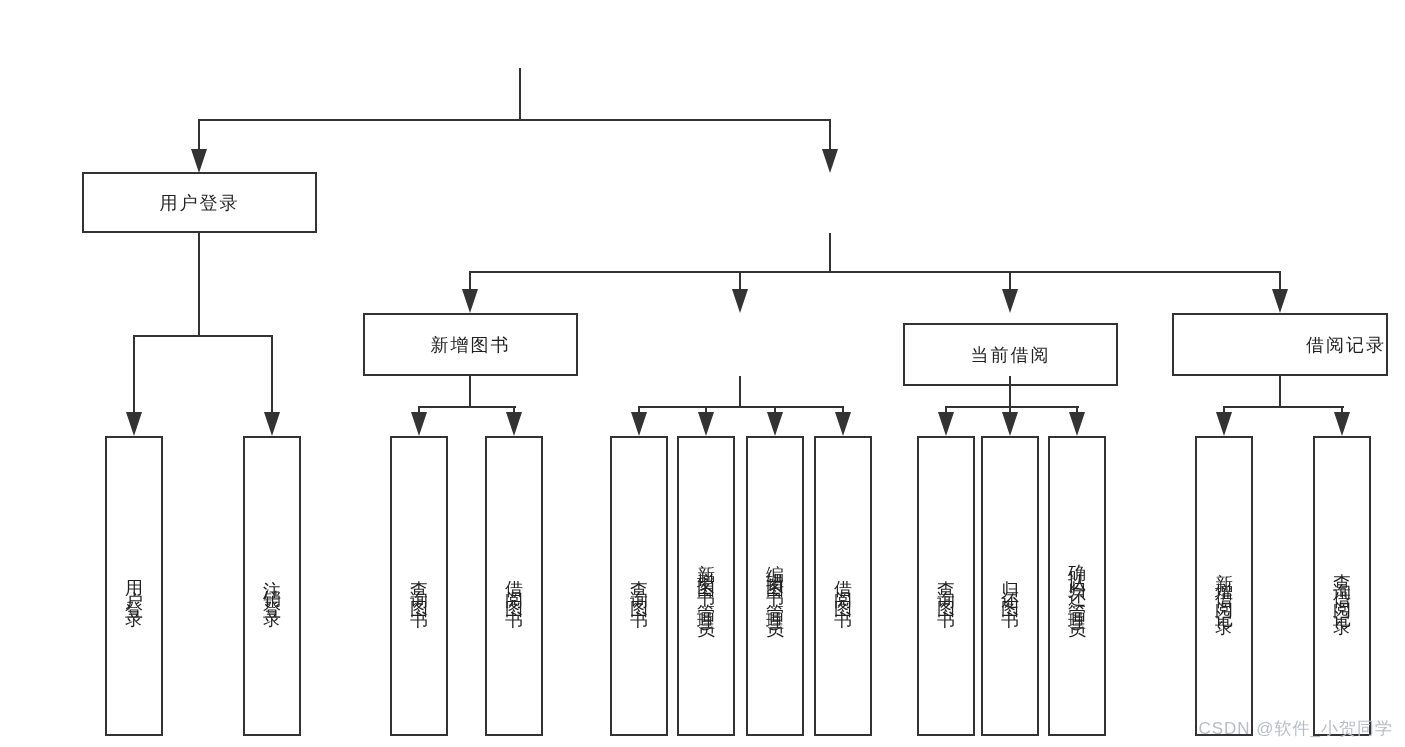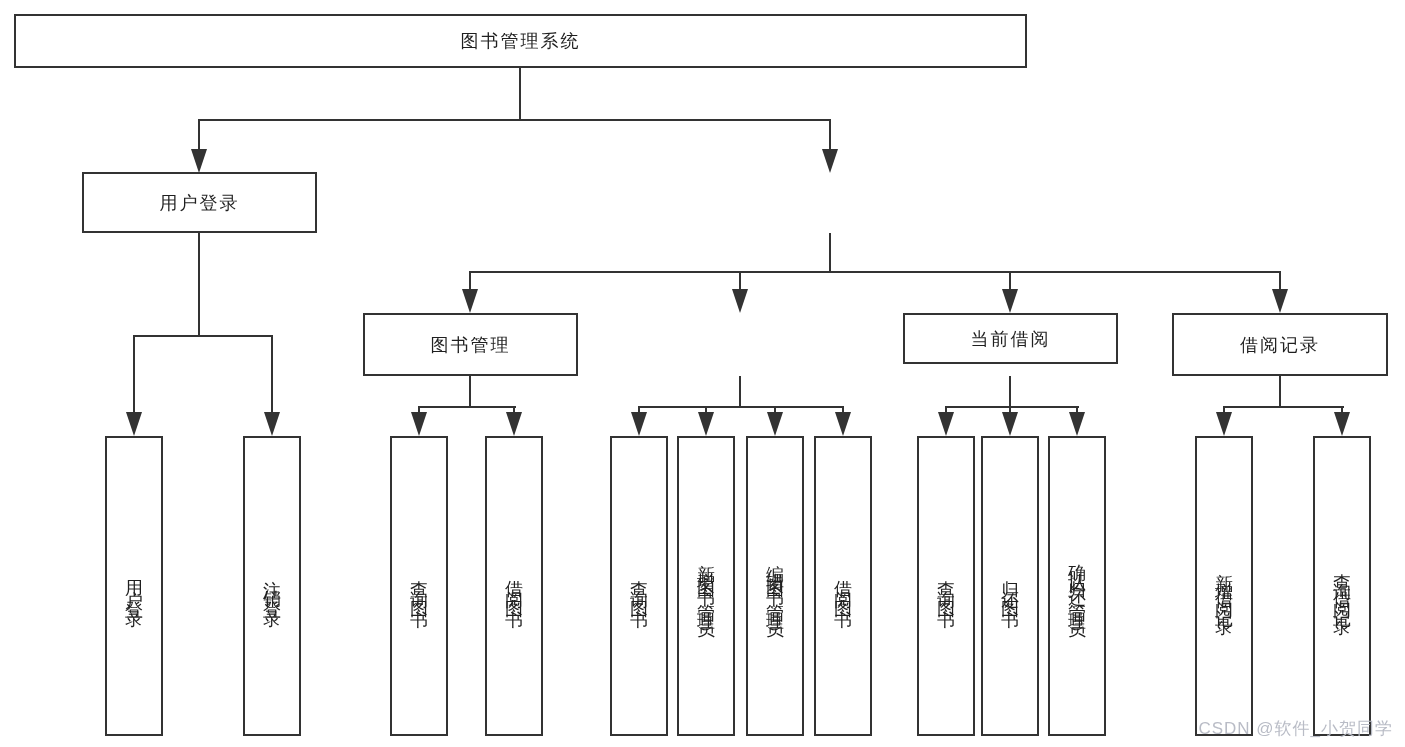--- a/index.html
+++ b/index.html
@@ -31,23 +31,20 @@
     position:absolute; right:12px; bottom:7px;
     font-size:17px; letter-spacing:1px; color:#b9bcc6;
     white-space:nowrap;
   }
 </style>
 </head>
 <body>
 
 <div id="canvas">
 
-  <div class="box" style="left:14px; top:14px; width:1013px; height:54px;">
-    <span>图书管理系统</span>
-  </div>
 
   <div class="ln" style="left:519px; top:68px;  width:2px;  height:52px;"></div>
   <div class="ln" style="left:198px; top:119px; width:633px; height:2px;"></div>
   <div class="ln" style="left:198px; top:119px; width:2px;  height:32px;"></div>
   <div class="ln" style="left:829px; top:119px; width:2px;  height:32px;"></div>
   <div class="arr" style="left:191px; top:149px;"></div>
   <div class="arr" style="left:822px; top:149px;"></div>
 
   <div class="box" style="left:82px; top:172px; width:235px; height:61px;">
     <span>用户登录</span>
@@ -65,26 +62,26 @@
   <div class="ln" style="left:469px;  top:271px; width:2px;   height:20px;"></div>
   <div class="ln" style="left:739px;  top:271px; width:2px;   height:20px;"></div>
   <div class="ln" style="left:1009px; top:271px; width:2px;   height:20px;"></div>
   <div class="ln" style="left:1279px; top:271px; width:2px;   height:20px;"></div>
   <div class="arr" style="left:462px;  top:289px;"></div>
   <div class="arr" style="left:732px;  top:289px;"></div>
   <div class="arr" style="left:1002px; top:289px;"></div>
   <div class="arr" style="left:1272px; top:289px;"></div>
 
   <div class="box" style="left:363px; top:313px; width:215px; height:63px;">
-    <span>图书管理</span>
+    <span>新增图书</span>
   </div>
-  <div class="box" style="left:903px; top:313px; width:215px; height:51px;">
+  <div class="box" style="left:903px; top:323px; width:215px; height:63px;">
     <span>当前借阅</span>
   </div>
-  <div class="box" style="left:1172px; top:313px; width:216px; height:63px;">
+  <div class="box" style="left:1172px; top:313px; width:216px; height:63px;justify-content:flex-end;">
     <span>借阅记录</span>
   </div>
 
   <div class="ln" style="left:469px; top:376px; width:2px;  height:32px;"></div>
   <div class="ln" style="left:418px; top:406px; width:98px; height:2px;"></div>
   <div class="ln" style="left:418px; top:406px; width:2px;  height:8px;"></div>
   <div class="ln" style="left:513px; top:406px; width:2px;  height:8px;"></div>
   <div class="arr" style="left:411px; top:412px;"></div>
   <div class="arr" style="left:506px; top:412px;"></div>
 

